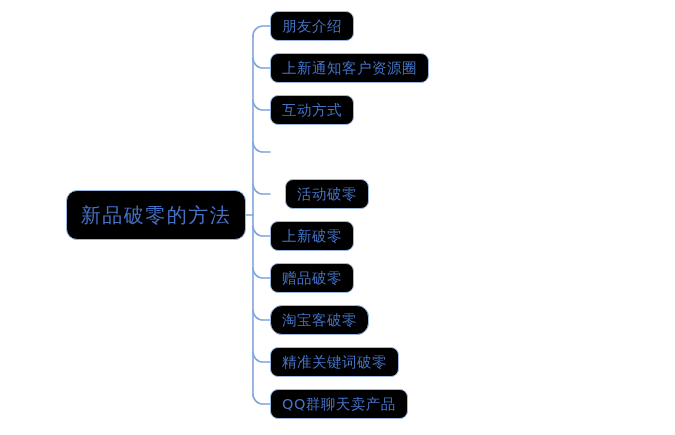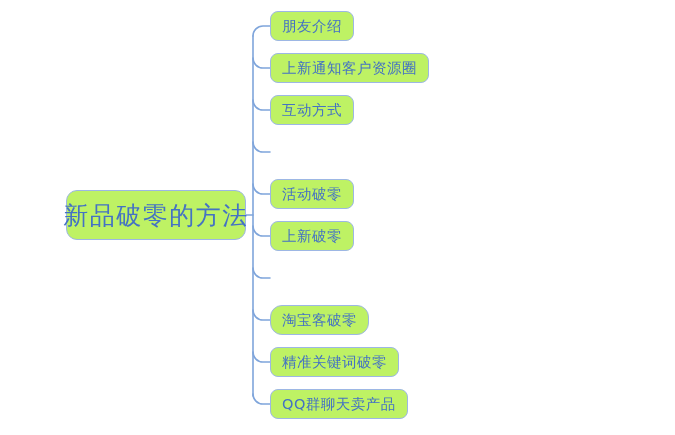--- a/index.html
+++ b/index.html
@@ -25,33 +25,33 @@
     width: 675px;
     height: 435px;
     pointer-events: none;
   }
   .node {
     position: absolute;
     box-sizing: border-box;
     display: flex;
     align-items: center;
     justify-content: center;
-    background: #bef264;
+    background: #000000;
     border: 1.4px solid #9DB7E4;
     border-radius: 9px;
     color: #4472C4;
     white-space: nowrap;
     letter-spacing: 0.5px;
   }
   .root-node {
     left: 66px;
     top: 190px;
     width: 180px;
     height: 50px;
-    font-size: 25px;
+    font-size: 20px;
     border-radius: 11px;
     border-width: 1.5px;
     letter-spacing: 1.5px;
   }
   .child-node {
     height: 30px;
     font-size: 14.5px;
     padding: 0 11px;
     border-radius: 8px;
   }
@@ -87,25 +87,28 @@
 
   <div class="node child-node" style="left:270px; top:11px;">
     <span>朋友介绍</span>
   </div>
   <div class="node child-node" style="left:270px; top:53px;">
     <span>上新通知客户资源圈</span>
   </div>
   <div class="node child-node" style="left:270px; top:95px;">
     <span>互动方式</span>
   </div>
-  <div class="node child-node" style="left:270px; top:179px;">
+  <div class="node child-node" style="left:285px; top:179px;">
     <span>活动破零</span>
   </div>
   <div class="node child-node" style="left:270px; top:221px;justify-content:center;">
     <span>上新破零</span>
+  </div>
+  <div class="node child-node" style="left:270px; top:263px;">
+    <span>赠品破零</span>
   </div>
   <div class="node child-node" style="left:270px; top:305px;border-radius:12px;">
     <span>淘宝客破零</span>
   </div>
   <div class="node child-node" style="left:270px; top:347px;">
     <span>精准关键词破零</span>
   </div>
   <div class="node child-node" style="left:270px; top:389px;">
     <span>QQ群聊天卖产品</span>
   </div>

